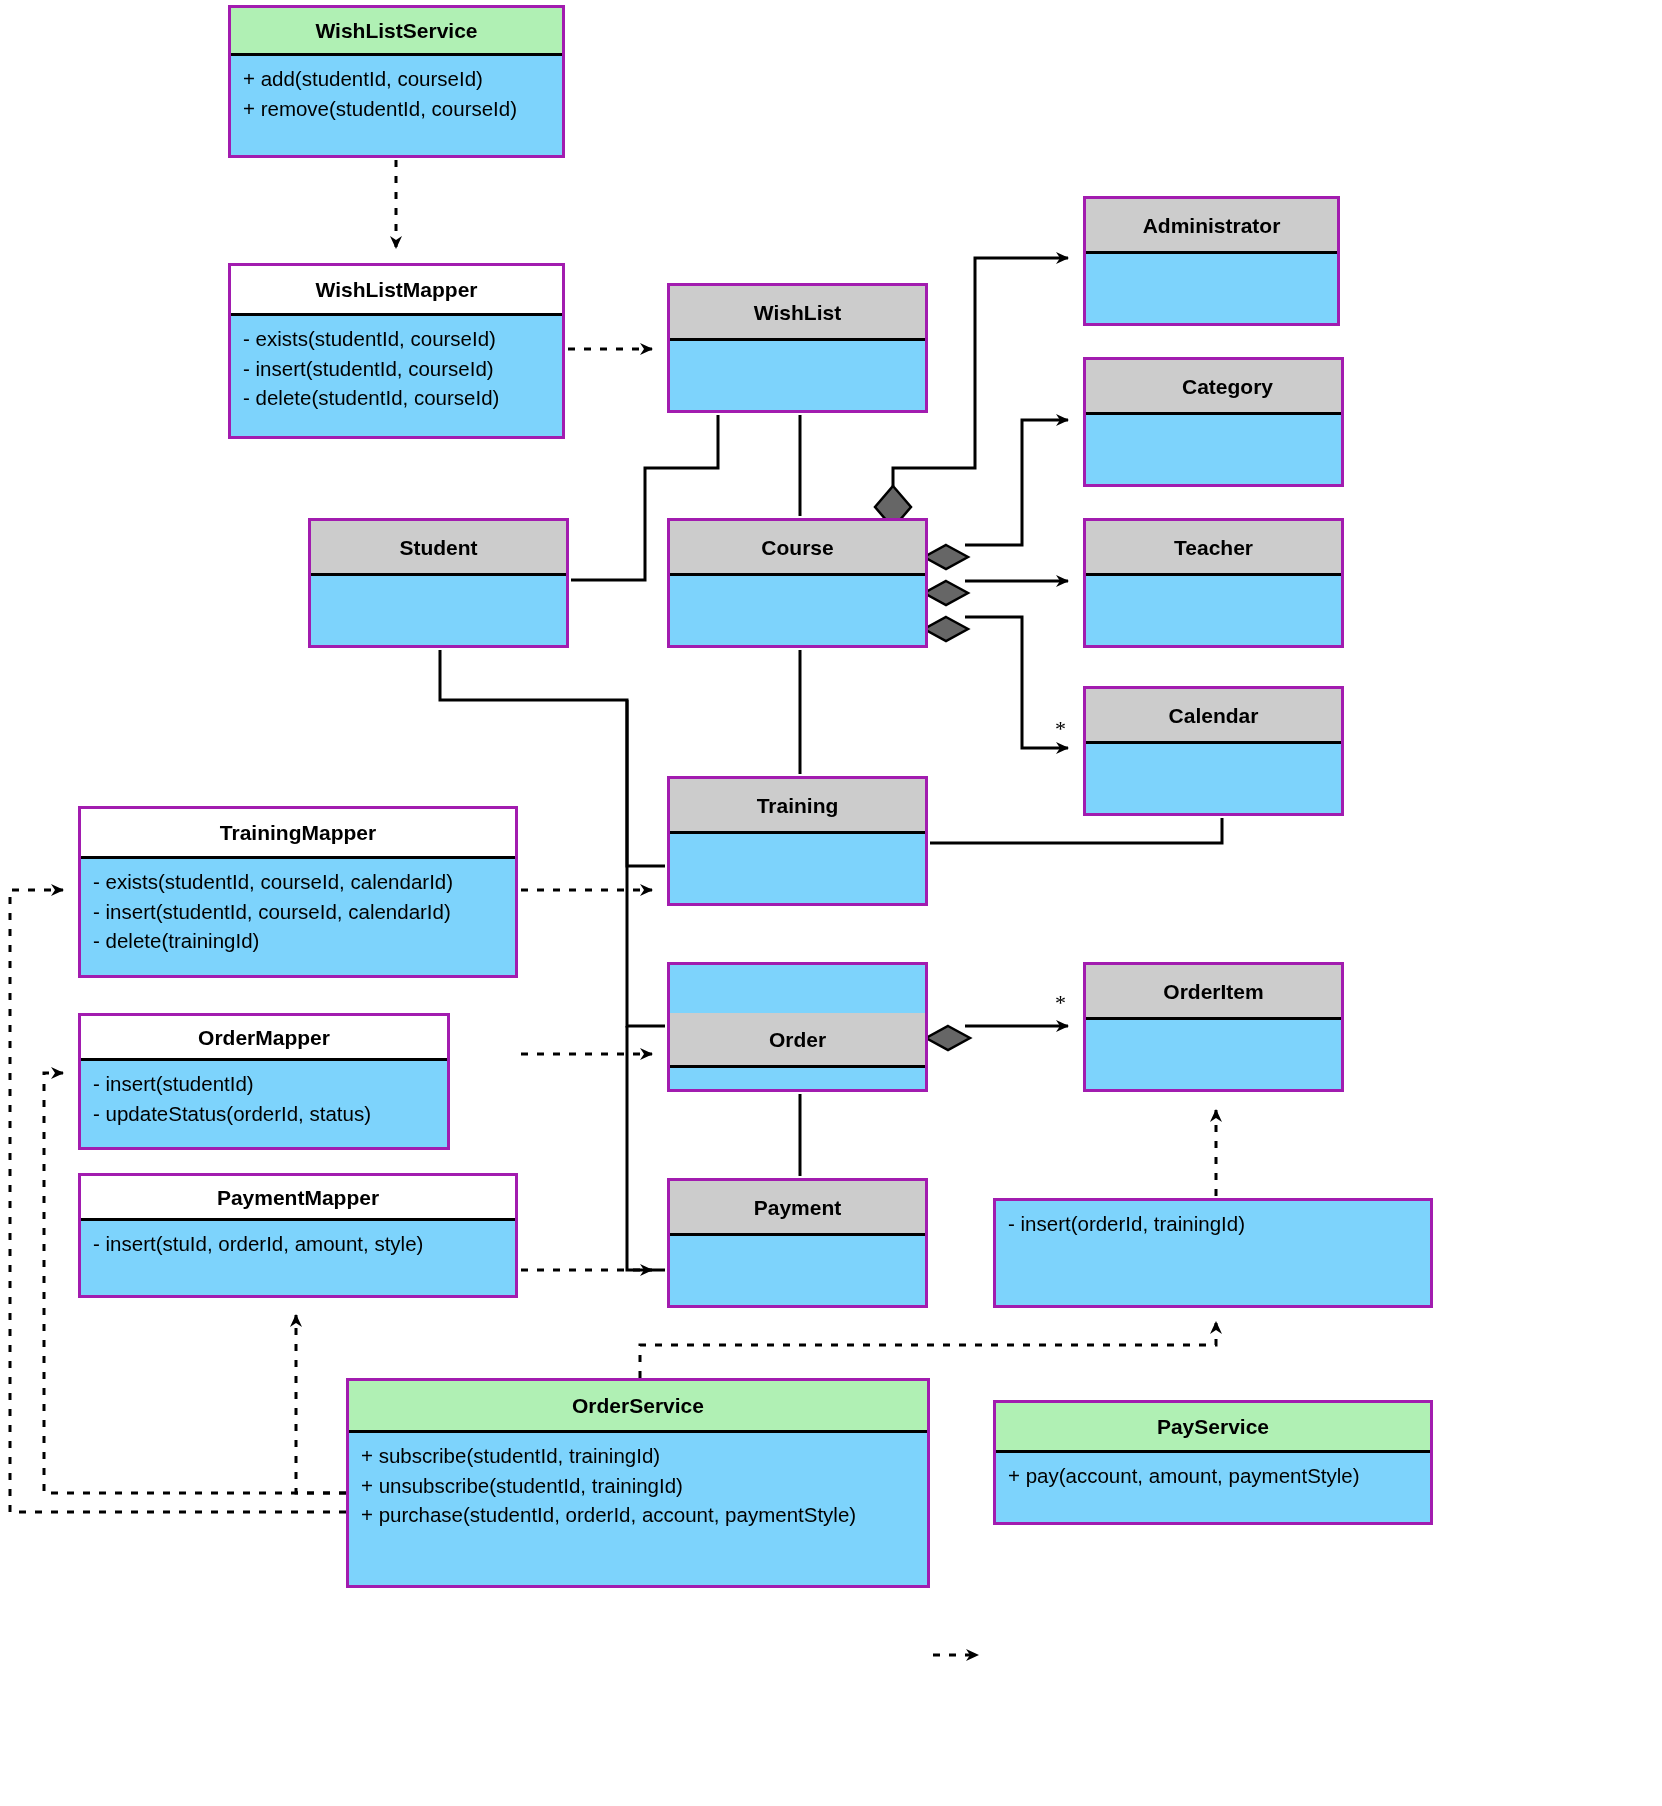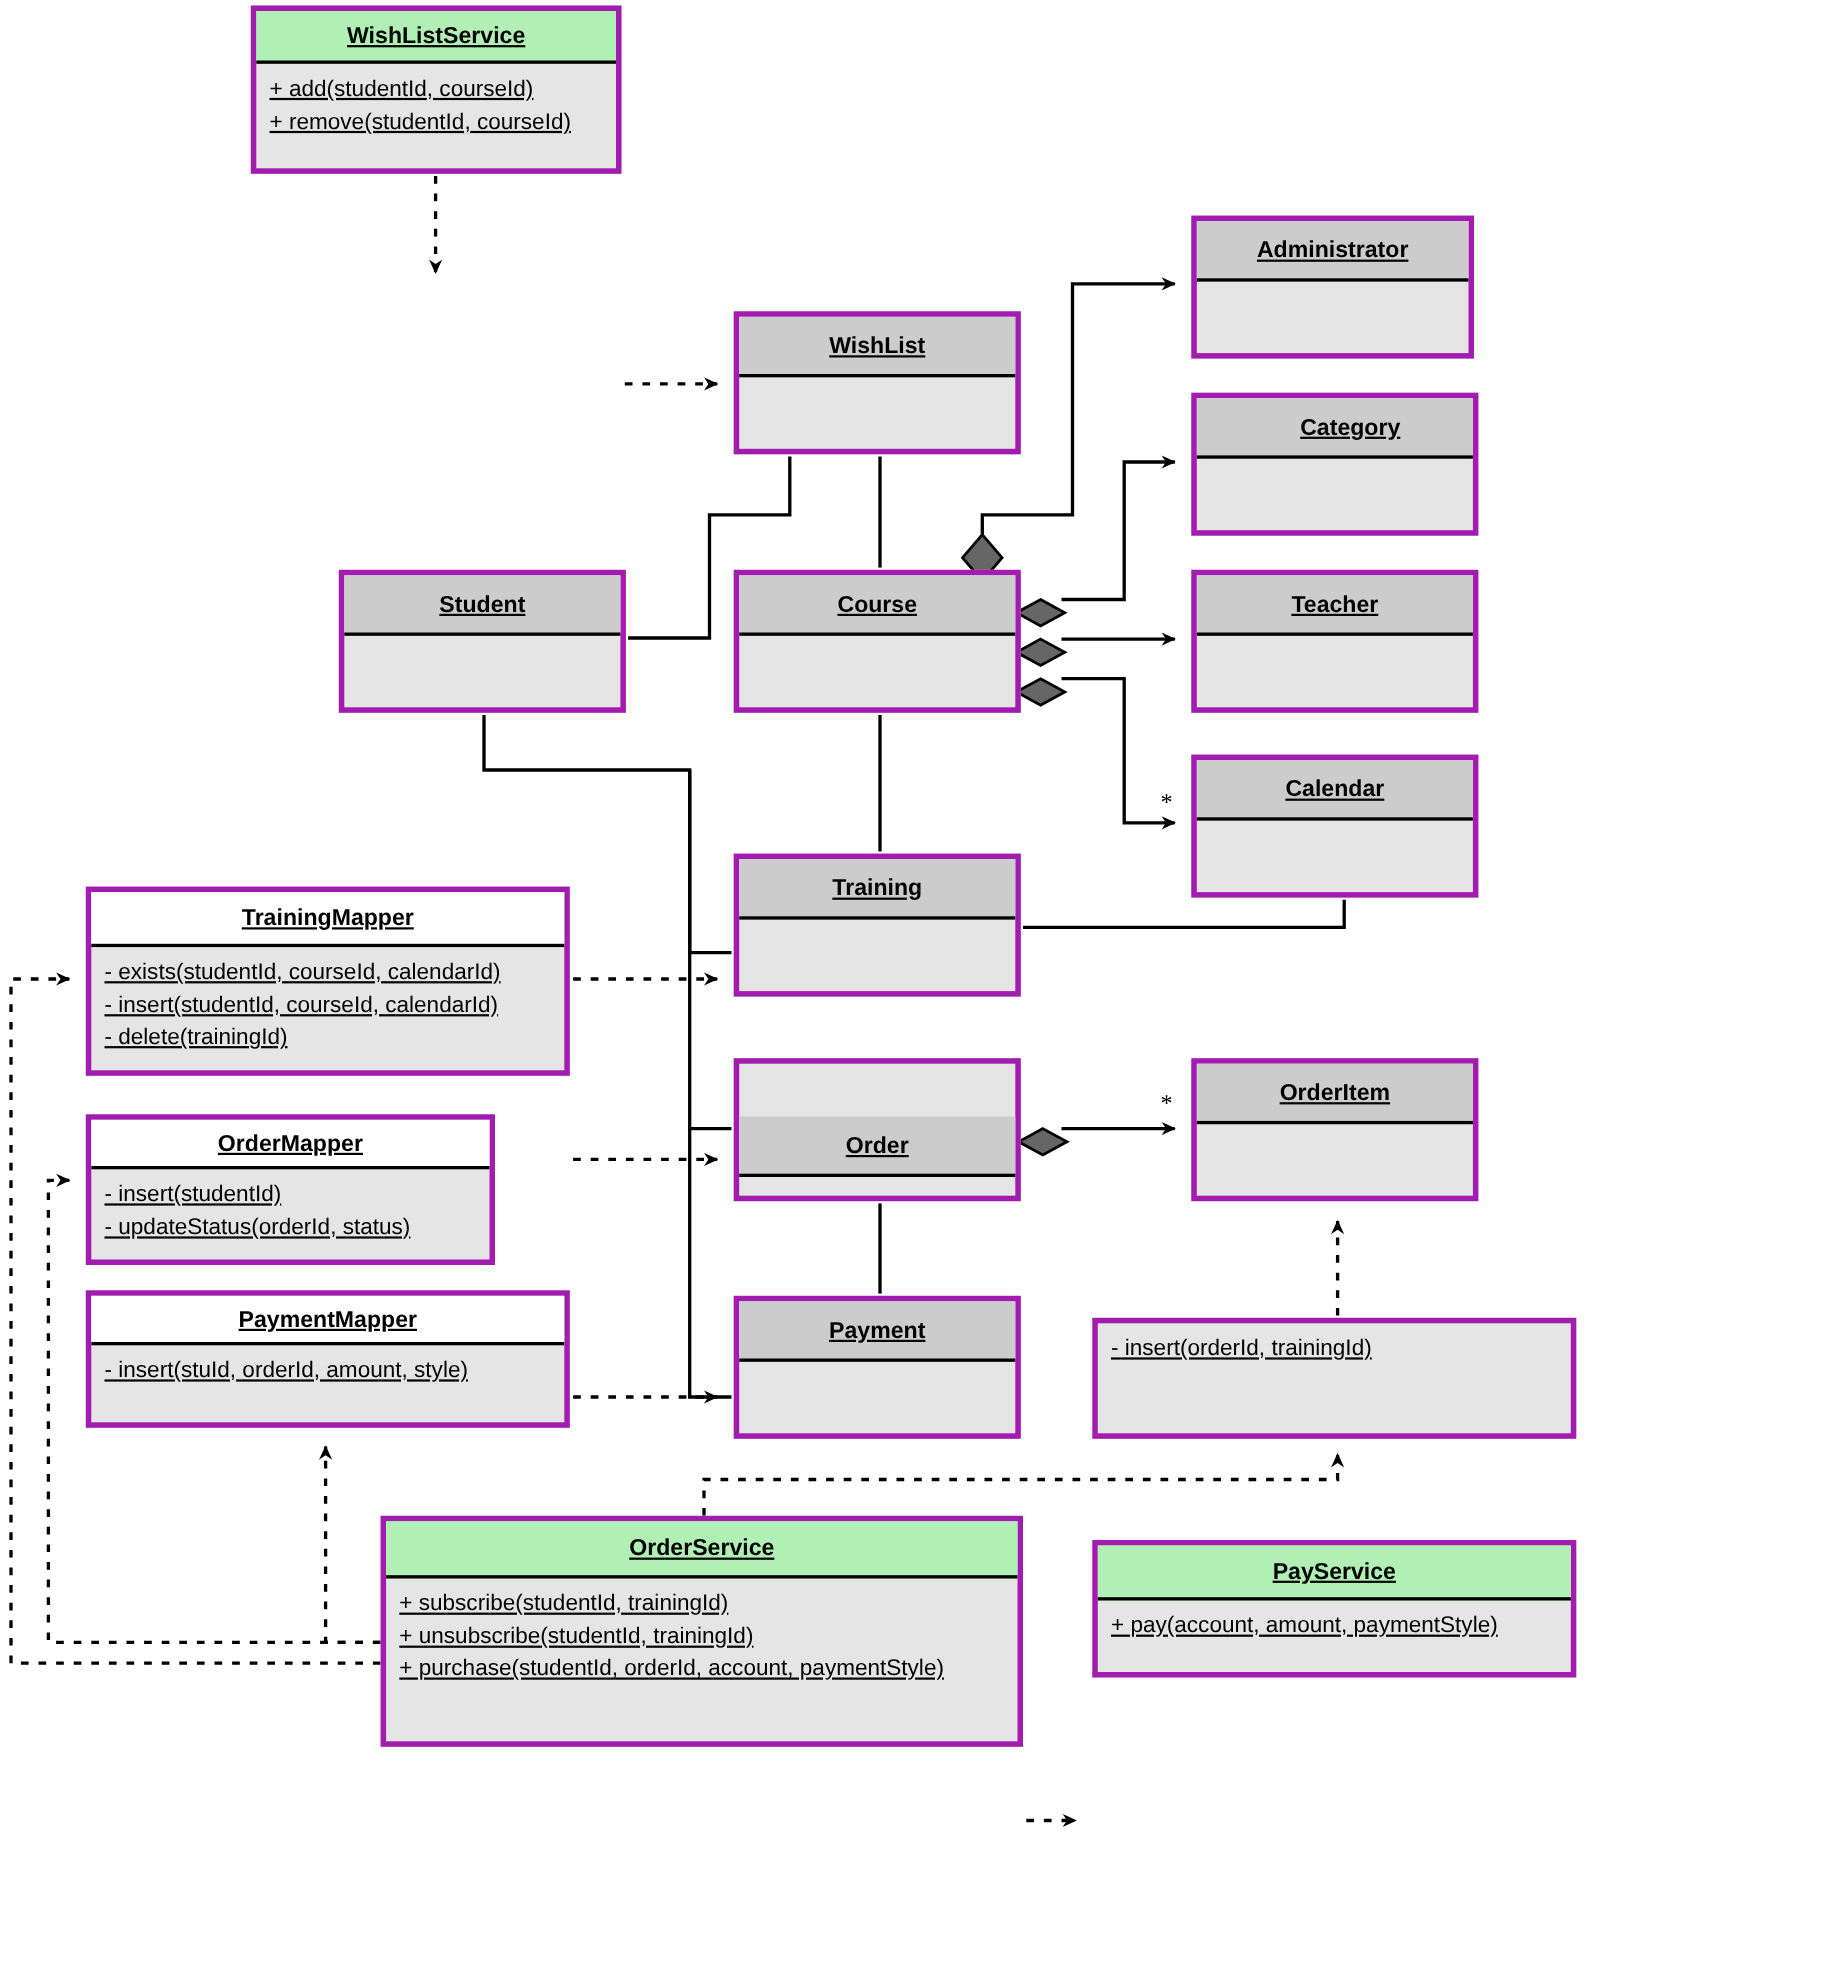--- a/index.html
+++ b/index.html
@@ -1,19 +1,19 @@
 <!DOCTYPE html>
 <html><head>
 <meta charset="utf-8">
 <style>
   html,body{margin:0;padding:0;background:#ffffff;}
   body{font-family:"Liberation Sans", sans-serif;}
   #canvas{position:relative;width:1662px;height:1806px;background:#ffffff;overflow:hidden;}
   svg.edges{position:absolute;left:0;top:0;width:1662px;height:1806px;pointer-events:none;}
-  .uml{position:absolute;box-sizing:border-box;border:5px solid #a21caf;background:#e5e5e5;text-decoration:underline;}
+  .uml{position:absolute;box-sizing:border-box;border:3px solid #a21caf;background:#7dd3fc;}
   .uml .hdr{
     box-sizing:border-box;
     border-bottom:3px solid #000;
     text-align:center;
     font-weight:bold;
     font-size:21px;
     color:#000;
     line-height:1;
     display:flex;align-items:center;justify-content:center;
   }
@@ -114,20 +114,28 @@
   </svg>
 
   <div class="uml green" style="left:228px;top:5px;width:337px;height:153px;">
     <div class="hdr" style="height:48px;">WishListService</div>
     <div class="body">
       <div class="m">+ add(studentId, courseId)</div>
       <div class="m">+ remove(studentId, courseId)</div>
     </div>
   </div>
 
+  <div class="uml white" style="left:228px;top:263px;width:337px;height:176px;">
+    <div class="hdr" style="height:50px;">WishListMapper</div>
+    <div class="body">
+      <div class="m">- exists(studentId, courseId)</div>
+      <div class="m">- insert(studentId, courseId)</div>
+      <div class="m">- delete(studentId, courseId)</div>
+    </div>
+  </div>
 
   <div class="uml gray" style="left:667px;top:283px;width:261px;height:130px;">
     <div class="hdr" style="height:55px;">WishList</div>
     <div class="body"></div>
   </div>
 
   <div class="uml gray" style="left:1083px;top:196px;width:257px;height:130px;">
     <div class="hdr" style="height:55px;">Administrator</div>
     <div class="body"></div>
   </div>

